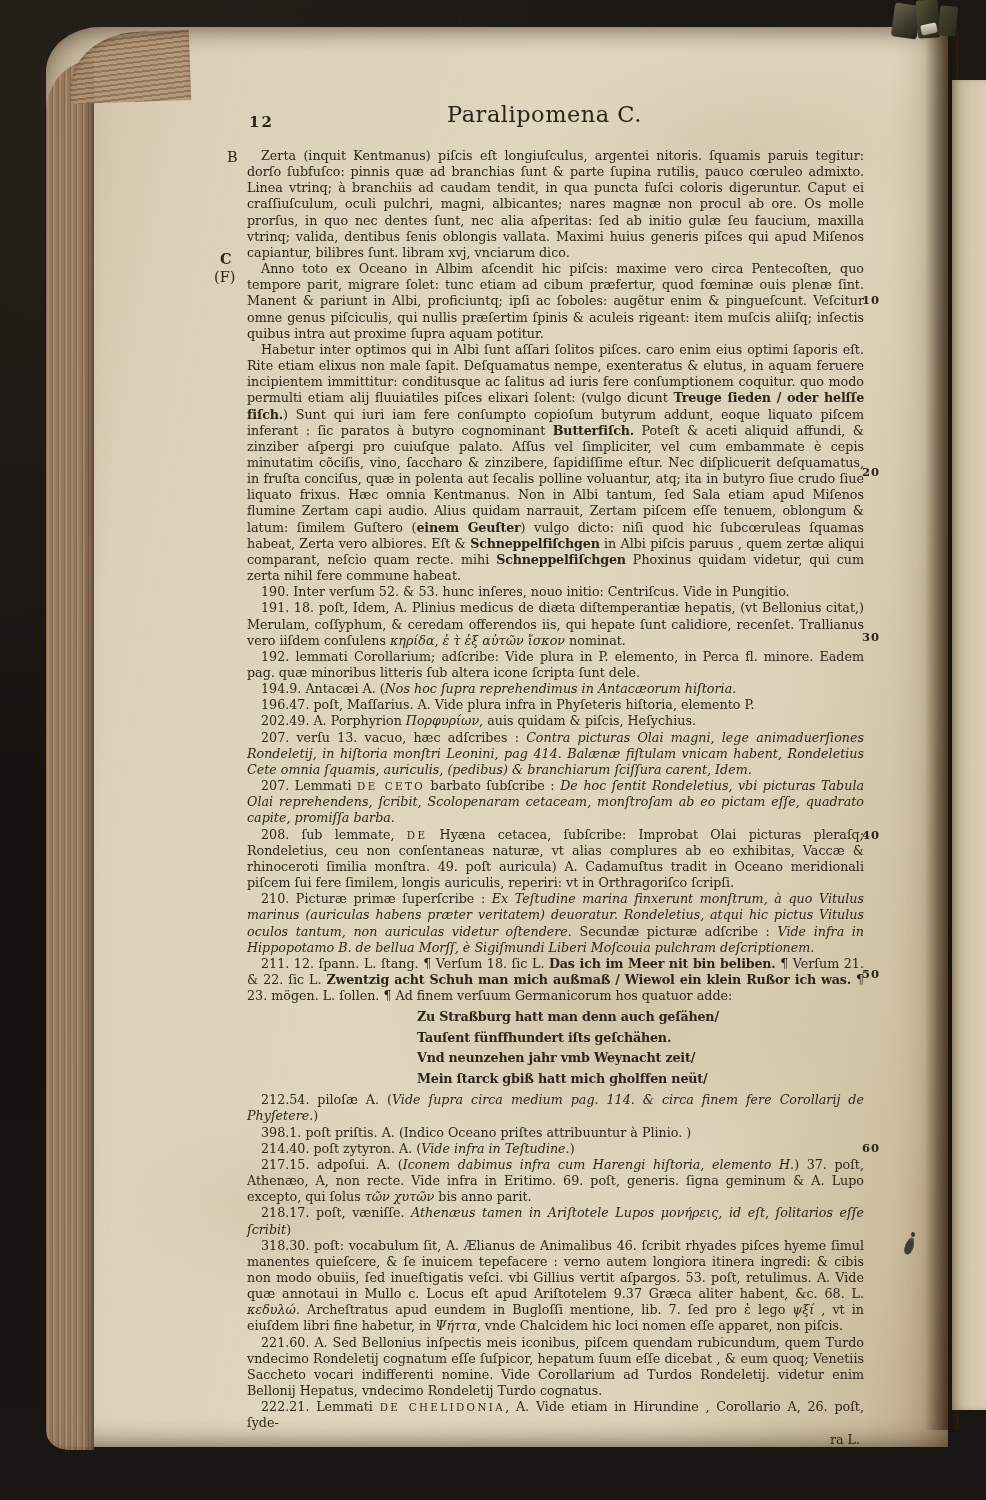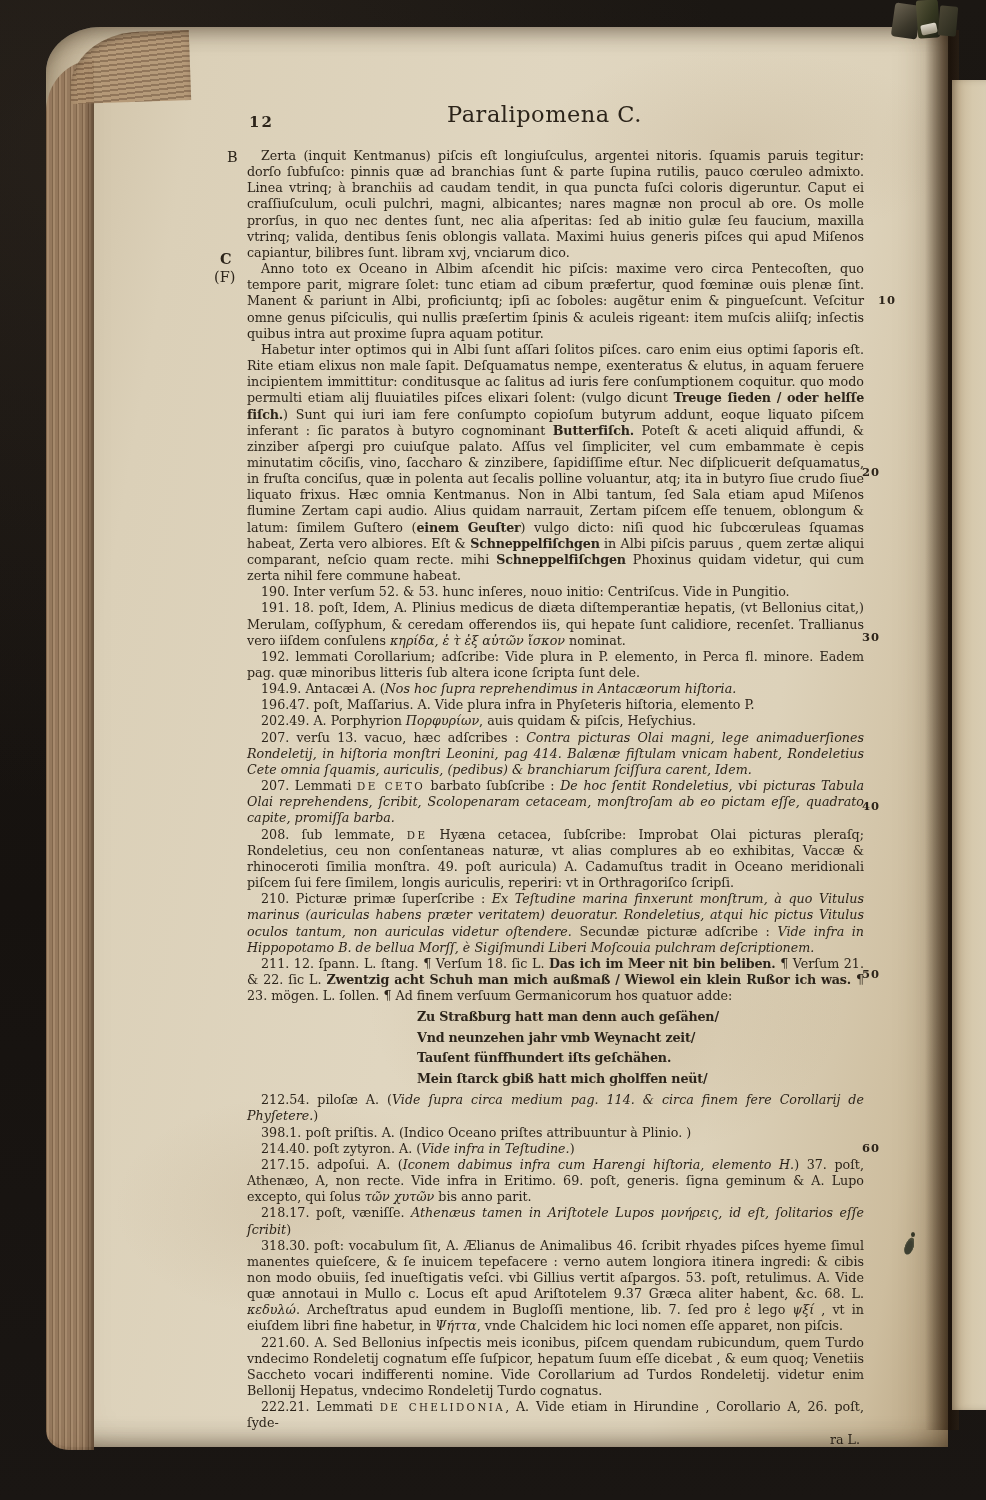--- a/index.html
+++ b/index.html
@@ -61,21 +61,21 @@
   .ink-dot{position:absolute;left:911px;top:1232px;width:4px;height:5px;background:#343627;border-radius:50%;}
   
   .ink{color:#2c241a;}
   .page-number{position:absolute;left:249px;top:113px;font-size:15px;letter-spacing:2px;font-weight:bold;}
   .running-title{position:absolute;left:236px;top:101px;width:617px;text-align:center;font-size:22.5px;letter-spacing:.5px;}
   .margin-letter{position:absolute;font-size:14.5px;}
   .m-b{left:227px;top:149px;}
   .m-c{left:220px;top:250px;font-weight:bold;}
   .m-f{left:214px;top:269px;}
   .line-no{position:absolute;left:862px;width:34px;font-size:11.5px;letter-spacing:1px;font-weight:bold;}
-  .ln-0{top:293px;text-align:right;}.ln-1{top:465px;}.ln-2{top:630px;}.ln-3{top:799px;}.ln-4{top:967px;}.ln-5{top:1141px;}
+  .ln-0{top:293px;}.ln-1{top:465px;}.ln-2{top:630px;}.ln-3{top:828px;}.ln-4{top:967px;}.ln-5{top:1141px;}
   .text-block{
     position:absolute;left:247px;top:148px;width:617px;
     font-size:12.7px;line-height:16.15px;text-align:justify;
     color:#2c241a;
   }
   .para{text-indent:14px;margin:0;}
   .run-i{font-style:italic;}
   .run-g{font-style:italic;}
   .run-f{font-weight:bold;letter-spacing:-.2px;}
   .run-sc{font-size:10.3px;letter-spacing:2.4px;}
@@ -128,22 +128,22 @@
   <div class="para"><span>194.9. Antacæi A. (</span><span class="run-i">Nos hoc ſupra reprehendimus in Antacæorum hiſtoria.</span></div>
   <div class="para"><span>196.47. poſt, Maſſarius. A. Vide plura infra in Phyſeteris hiſtoria, elemento P.</span></div>
   <div class="para"><span>202.49. A. Porphyrion </span><span class="run-g">Πορφυρίων</span><span>, auis quidam &amp; piſcis, Heſychius.</span></div>
   <div class="para"><span>207. verſu 13. vacuo, hæc adſcribes :  </span><span class="run-i">Contra picturas Olai magni, lege animaduerſiones Rondeletij, in hiſtoria monſtri Leonini, pag 414. Balænæ fiſtulam vnicam habent, Rondeletius Cete omnia ſquamis, auriculis, (pedibus) &amp; branchiarum ſciſſura carent, Idem.</span></div>
   <div class="para"><span>207. Lemmati </span><span class="run-sc">DE CETO</span><span> barbato ſubſcribe : </span><span class="run-i">De hoc ſentit Rondeletius, vbi picturas Tabula Olai reprehendens, ſcribit, Scolopenaram cetaceam, monſtroſam ab eo pictam eſſe, quadrato capite, promiſſa barba.</span></div>
   <div class="para"><span>208. ſub lemmate, </span><span class="run-sc">DE</span><span> Hyæna cetacea, ſubſcribe: Improbat Olai picturas pleraſq; Rondeletius, ceu non conſentaneas naturæ, vt alias complures ab eo exhibitas, Vaccæ &amp; rhinoceroti ſimilia monſtra. 49. poſt auricula) A. Cadamuſtus tradit in Oceano meridionali piſcem ſui fere ſimilem, longis auriculis, reperiri: vt in Orthragoriſco ſcripſi.</span></div>
   <div class="para"><span>210. Picturæ primæ ſuperſcribe : </span><span class="run-i">Ex Teſtudine marina finxerunt monſtrum, à quo Vitulus marinus (auriculas habens præter veritatem) deuoratur. Rondeletius, atqui hic pictus Vitulus oculos tantum, non auriculas videtur oſtendere.</span><span> Secundæ picturæ adſcribe : </span><span class="run-i">Vide infra in Hippopotamo B. de bellua Morſſ, è Sigiſmundi Liberi Moſcouia pulchram deſcriptionem.</span></div>
   <div class="para"><span>211. 12. ſpann. L. ſtang.  ¶ Verſum 18. ſic L. </span><span class="run-f">Das ich im Meer nit bin beliben.</span><span>  ¶ Verſum 21. &amp; 22. ſic L. </span><span class="run-f">Zwentzig acht Schuh man mich außmaß / Wiewol ein klein Rußor ich was.</span><span> ¶ 23. mögen. L. ſollen. ¶ Ad finem verſuum Germanicorum hos quatuor adde:</span></div>
   <div class="verse">
     <div class="vline">Zu Straßburg hatt man denn auch geſähen/</div>
+    <div class="vline">Tauſent fünffhundert iſts geſchähen.</div>
     <div class="vline">Vnd neunzehen jahr vmb Weynacht zeit/</div>
-    <div class="vline">Tauſent fünffhundert iſts geſchähen.</div>
     <div class="vline">Mein ſtarck gbiß hatt mich gholffen neüt/</div>
   </div>
   <div class="para"><span>212.54. piloſæ A. (</span><span class="run-i">Vide ſupra circa medium pag. 114. &amp; circa finem fere Corollarij de Phyſetere.</span><span>)</span></div>
   <div class="para"><span>398.1. poſt priſtis. A. (Indico Oceano priſtes attribuuntur à Plinio. )</span></div>
   <div class="para"><span>214.40. poſt zytyron. A. (</span><span class="run-i">Vide infra in Teſtudine.</span><span>)</span></div>
   <div class="para"><span>217.15. adpoſui. A. (</span><span class="run-i">Iconem dabimus infra cum Harengi hiſtoria, elemento H.</span><span>)  37. poſt, Athenæo, A, non recte. Vide infra in Eritimo. 69. poſt, generis. ſigna geminum &amp; A. Lupo excepto, qui ſolus </span><span class="run-g">τῶν χυτῶν</span><span> bis anno parit.</span></div>
   <div class="para"><span>218.17. poſt, væniſſe. </span><span class="run-i">Athenæus tamen in Ariſtotele Lupos </span><span class="run-g">μονήρεις</span><span class="run-i">, id eſt, ſolitarios eſſe ſcribit</span><span>)</span></div>
   <div class="para"><span>318.30. poſt: vocabulum ſit, A. Ælianus de Animalibus 46. ſcribit rhyades piſces hyeme ſimul manentes quieſcere, &amp; ſe inuicem tepefacere : verno autem longiora itinera ingredi: &amp; cibis non modo obuiis, ſed inueſtigatis veſci. vbi Gillius vertit aſpargos. 53. poſt, retulimus. A.  Vide quæ annotaui in Mullo c. Locus eſt apud Ariſtotelem 9.37 Græca aliter habent, &amp;c. 68. L. </span><span class="run-g">κεδυλώ</span><span>. Archeſtratus apud eundem in Bugloſſi mentione, lib. 7. ſed pro ἐ lego </span><span class="run-g">ψξί</span><span> , vt in eiuſdem libri fine habetur, in </span><span class="run-g">Ψήττα</span><span>, vnde Chalcidem hic loci nomen eſſe apparet, non piſcis.</span></div>
   <div class="para"><span>221.60. A. Sed Bellonius inſpectis meis iconibus, piſcem quendam rubicundum, quem Turdo vndecimo Rondeletij cognatum eſſe ſuſpicor, hepatum ſuum eſſe dicebat , &amp; eum quoq; Venetiis Saccheto vocari indifferenti nomine. Vide Corollarium ad Turdos Rondeletij. videtur enim Bellonij Hepatus, vndecimo Rondeletij Turdo cognatus.</span></div>
   <div class="para"><span>222.21. Lemmati </span><span class="run-sc">DE CHELIDONIA</span><span>, A.  Vide etiam in Hirundine , Corollario A, 26. poſt, ſyde-</span></div>

